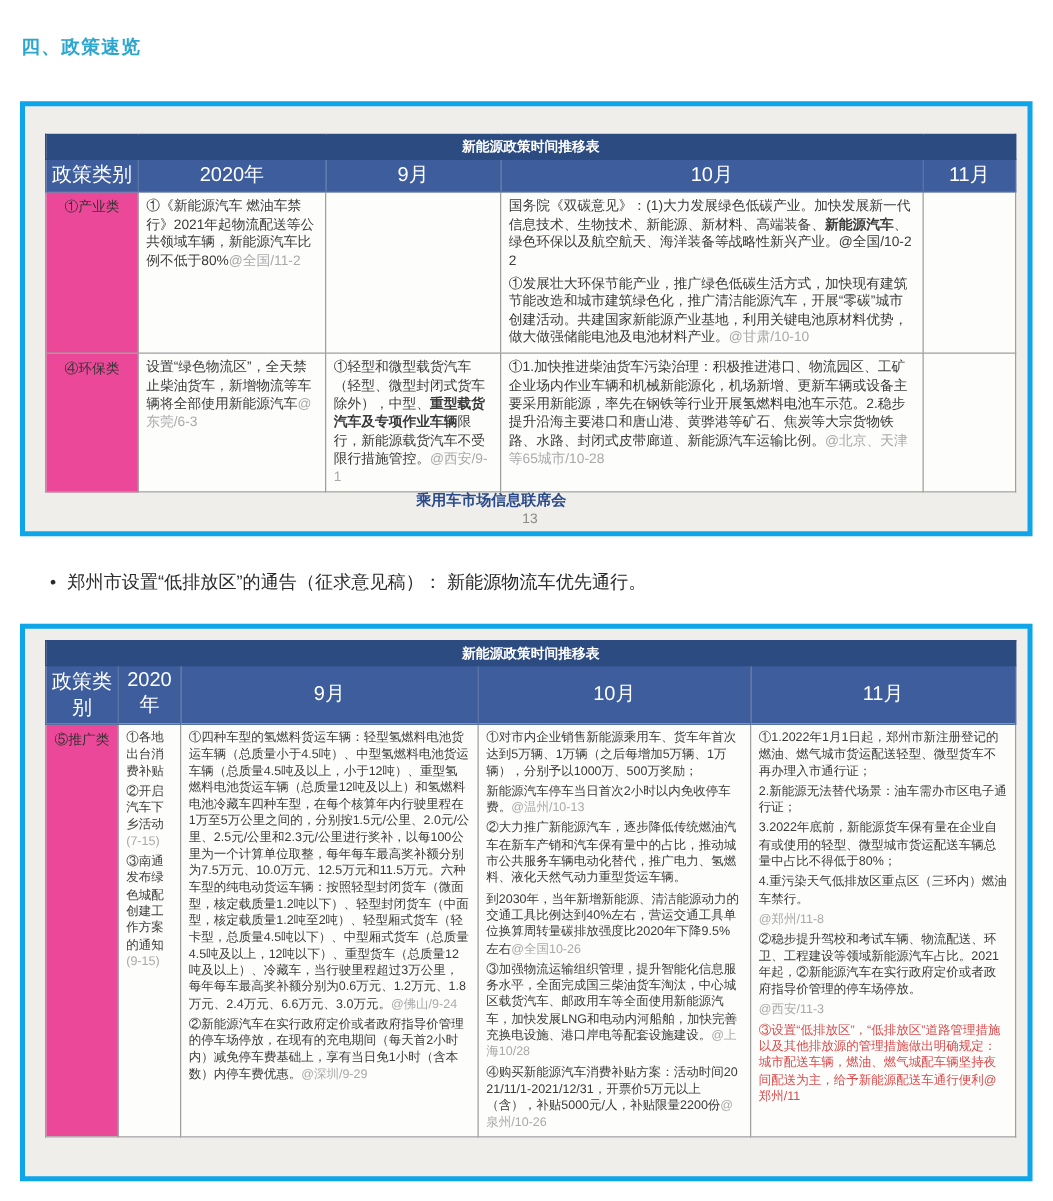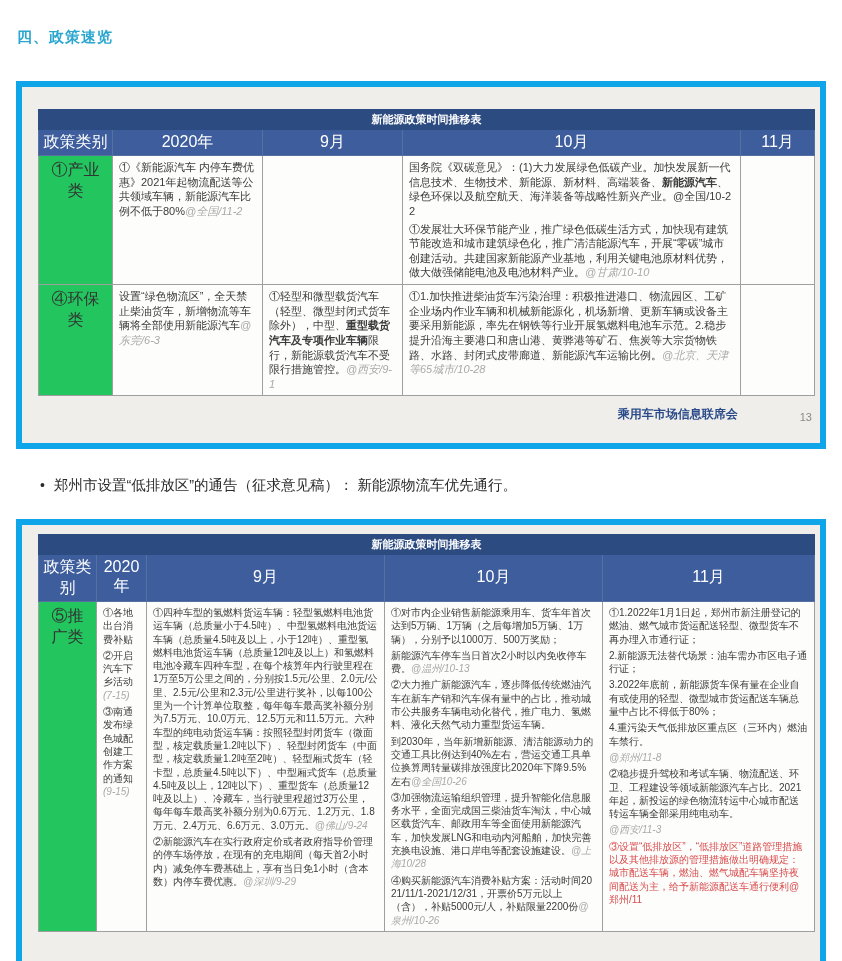--- a/index.html
+++ b/index.html
@@ -15,22 +15,22 @@
     color: #2aa6cf;
     font-weight: bold;
     font-size: 15px;
     padding: 28px 0 0 17px;
     letter-spacing: 1px;
   }
   .slide {
     width: 810px;
     margin: 0 auto;
     background: #efeeeb;
-    border: 6px solid #0ea5e9;
-    padding: 22px 16px 20px 16px;
+    border: 4px solid #0ea5e9;
+    padding: 22px 16px 4px 16px;
   }
   .slide1 { margin-top: 34px; }
   .slide2 { padding-top: 9px; }
   table.policy {
     border-collapse: collapse;
     table-layout: fixed;
     width: 776px;
     background: #fdfdfc;
     margin: 0 auto;
   }
@@ -58,39 +58,40 @@
     font-size: 16px;
     font-weight: normal;
     height: 20px;
     padding: 2px;
     text-align: center;
     vertical-align: middle;
   }
   td.label-cell {
     text-align: center;
     vertical-align: middle;
-    font-size: 16px;
+    font-size: 11px;
     color: #333333;
-    background: #22c55e;
+    background: #ec4899;
   }
   td.body-cell { font-size: 11px; line-height: 1.33; background: #fdfdfc; }
   .t2 td.body-cell { font-size: 10px; line-height: 1.33; }
   .para { margin: 0 0 3px 0; }
   .para:last-child { margin-bottom: 0; }
-  .gray { color: #a9a9a9; font-style: italic; }
+  .gray { color: #a9a9a9; }
   .red  { color: #d94c4c; }
   .bold { font-weight: bold; }
   .slide-footer {
     width: 776px;
     margin: 0 auto;
     display: flex;
     justify-content: flex-end;
-    align-items: flex-end;
+    align-items: center;
     height: 27px;
     padding: 0 2px;
+    flex-direction: column;
   }
   .footer-org { color: #2b4a8a; font-weight: bold; font-size: 12px; margin-right: 62px; }
   .footer-page { color: #8a8a8a; font-size: 11px; }
   .bullet-line {
     display: flex;
     align-items: flex-start;
     margin: 27px 0 23px 40px;
     font-size: 14.5px;
     color: #2b2b2b;
   }
@@ -117,21 +118,21 @@
     <tr class="t-head">
       <th>政策类别</th>
       <th>2020年</th>
       <th>9月</th>
       <th>10月</th>
       <th>11月</th>
     </tr>
     <tr style="height:112px">
       <td class="label-cell">①产业类</td>
       <td class="body-cell">
-            <div class="para"><span>①《新能源汽车 内停车费优惠》2021年起物流配送等公共领域车辆，新能源汽车比例不低于80%</span><span class="gray">@全国/11-2</span></div>
+            <div class="para"><span>①《新能源汽车 燃油车禁行》2021年起物流配送等公共领域车辆，新能源汽车比例不低于80%</span><span class="gray">@全国/11-2</span></div>
           </td>
       <td class="body-cell"></td>
       <td class="body-cell">
             <div class="para"><span>国务院《双碳意见》：(1)大力发展绿色低碳产业。加快发展新一代信息技术、生物技术、新能源、新材料、高端装备、</span><span class="bold">新能源汽车</span><span>、绿色环保以及航空航天、海洋装备等战略性新兴产业。@全国/10-22</span></div>
             <div class="para"><span>①发展壮大环保节能产业，推广绿色低碳生活方式，加快现有建筑节能改造和城市建筑绿色化，推广清洁能源汽车，开展“零碳”城市创建活动。共建国家新能源产业基地，利用关键电池原材料优势，做大做强储能电池及电池材料产业。</span><span class="gray">@甘肃/10-10</span></div>
           </td>
       <td class="body-cell"></td>
     </tr>
     <tr style="height:102px">
       <td class="label-cell">④环保类</td>
@@ -197,21 +198,21 @@
             <div class="para"><span>到2030年，当年新增新能源、清洁能源动力的交通工具比例达到40%左右，营运交通工具单位换算周转量碳排放强度比2020年下降9.5%左右</span><span class="gray">@全国10-26</span></div>
             <div class="para"><span>③加强物流运输组织管理，提升智能化信息服务水平，全面完成国三柴油货车淘汰，中心城区载货汽车、邮政用车等全面使用新能源汽车，加快发展LNG和电动内河船舶，加快完善充换电设施、港口岸电等配套设施建设。</span><span class="gray">@上海10/28</span></div>
             <div class="para"><span>④购买新能源汽车消费补贴方案：活动时间2021/11/1-2021/12/31，开票价5万元以上（含），补贴5000元/人，补贴限量2200份</span><span class="gray">@泉州/10-26</span></div>
           </td>
       <td class="body-cell">
             <div class="para"><span>①1.2022年1月1日起，郑州市新注册登记的燃油、燃气城市货运配送轻型、微型货车不再办理入市通行证；</span></div>
             <div class="para"><span>2.新能源无法替代场景：油车需办市区电子通行证；</span></div>
             <div class="para"><span>3.2022年底前，新能源货车保有量在企业自有或使用的轻型、微型城市货运配送车辆总量中占比不得低于80%；</span></div>
             <div class="para"><span>4.重污染天气低排放区重点区（三环内）燃油车禁行。</span></div>
             <div class="para"><span class="gray">@郑州/11-8</span></div>
-            <div class="para"><span>②稳步提升驾校和考试车辆、物流配送、环卫、工程建设等领域新能源汽车占比。2021年起，新投运的绿色物流转运中心城市配送转运车辆全部采用纯电动车。</span></div>
+            <div class="para"><span>②稳步提升驾校和考试车辆、物流配送、环卫、工程建设等领域新能源汽车占比。2021年起，②新能源汽车在实行政府定价或者政府指导价管理的停车场停放。</span></div>
             <div class="para"><span class="gray">@西安/11-3</span></div>
             <div class="para"><span class="red">③设置“低排放区”，“低排放区”道路管理措施以及其他排放源的管理措施做出明确规定：城市配送车辆，燃油、燃气城配车辆坚持夜间配送为主，给予新能源配送车通行便利</span><span class="red">@郑州/11</span></div>
           </td>
     </tr>
   </tbody>
     </table>
   <div class="slide-footer">
     
     
   </div>

